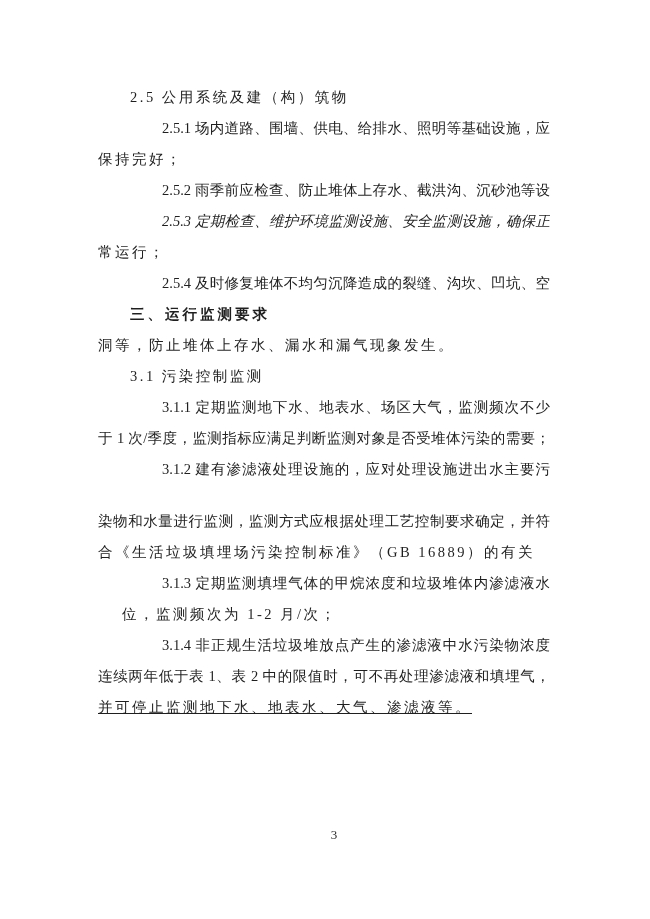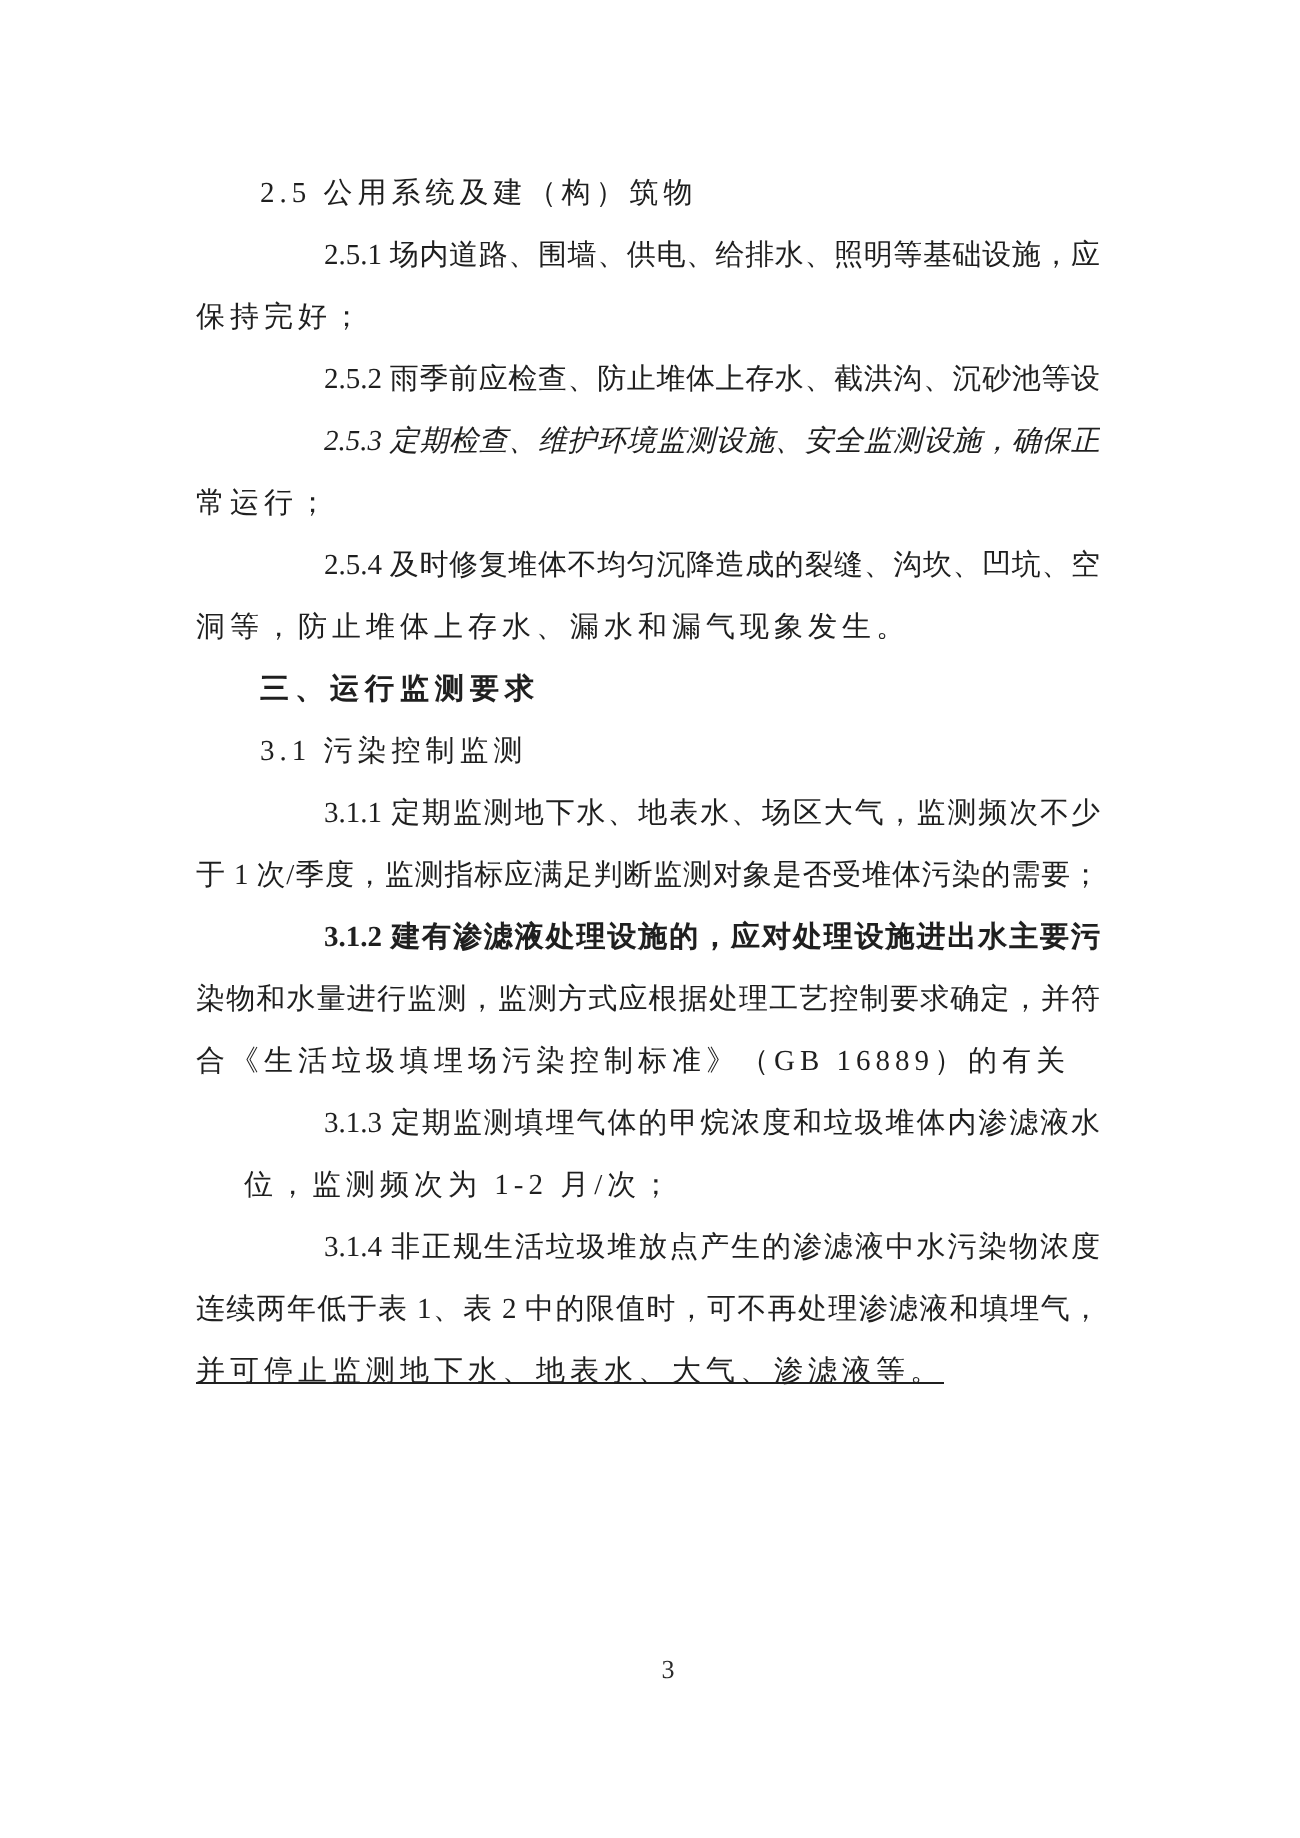--- a/index.html
+++ b/index.html
@@ -58,27 +58,27 @@
 
 <div class="page">
   <div class="text-col">
       <div class="line" style="padding-left: 32px;">2.5 公用系统及建（构）筑物</div>
       <div class="line just" style="padding-left: 64px;">2.5.1 场内道路、围墙、供电、给排水、照明等基础设施，应</div>
       <div class="line" style="padding-left: 0px;">保持完好；</div>
       <div class="line just" style="padding-left: 64px;">2.5.2 雨季前应检查、防止堆体上存水、截洪沟、沉砂池等设</div>
       <div class="line just" style="padding-left: 64px; font-style: italic;">2.5.3 定期检查、维护环境监测设施、安全监测设施，确保正</div>
       <div class="line" style="padding-left: 0px;">常运行；</div>
       <div class="line just" style="padding-left: 64px;">2.5.4 及时修复堆体不均匀沉降造成的裂缝、沟坎、凹坑、空</div>
+      <div class="line bold" style="padding-left: 32px;">三、运行监测要求</div>
       <div class="line" style="padding-left: 0px;">洞等，防止堆体上存水、漏水和漏气现象发生。</div>
-      <div class="line bold" style="padding-left: 32px;">三、运行监测要求</div>
       <div class="line" style="padding-left: 32px;">3.1 污染控制监测</div>
       <div class="line just" style="padding-left: 64px;">3.1.1 定期监测地下水、地表水、场区大气，监测频次不少</div>
       <div class="line just" style="padding-left: 0px;">于 1 次/季度，监测指标应满足判断监测对象是否受堆体污染的需要；</div>
-      <div class="line just" style="padding-left: 64px; font-weight: bold;">3.1.2 建有渗滤液处理设施的，应对处理设施进出水主要污</div>
-      <div class="line just" style="padding-left: 0px;">染物和水量进行监测，监测方式应根据处理工艺控制要求确定，并符</div>
+      <div class="line just" style="padding-left: 64px;">3.1.2 建有渗滤液处理设施的，应对处理设施进出水主要污</div>
+      <div class="line just" style="padding-left: 0px; margin-top: 21px;">染物和水量进行监测，监测方式应根据处理工艺控制要求确定，并符</div>
       <div class="line" style="padding-left: 0px;">合《生活垃圾填埋场污染控制标准》（GB 16889）的有关规定；</div>
       <div class="line just" style="padding-left: 64px;">3.1.3 定期监测填埋气体的甲烷浓度和垃圾堆体内渗滤液水</div>
       <div class="line" style="padding-left: 0px; margin-left: 24px;">位，监测频次为 1-2 月/次；</div>
       <div class="line just" style="padding-left: 64px;">3.1.4 非正规生活垃圾堆放点产生的渗滤液中水污染物浓度</div>
       <div class="line just" style="padding-left: 0px;">连续两年低于表 1、表 2 中的限值时，可不再处理渗滤液和填埋气，</div>
       <div class="line" style="padding-left: 0px; text-decoration: underline;">并可停止监测地下水、地表水、大气、渗滤液等。</div>
     </div>
   <div class="page-num">3</div>
 </div>
 

